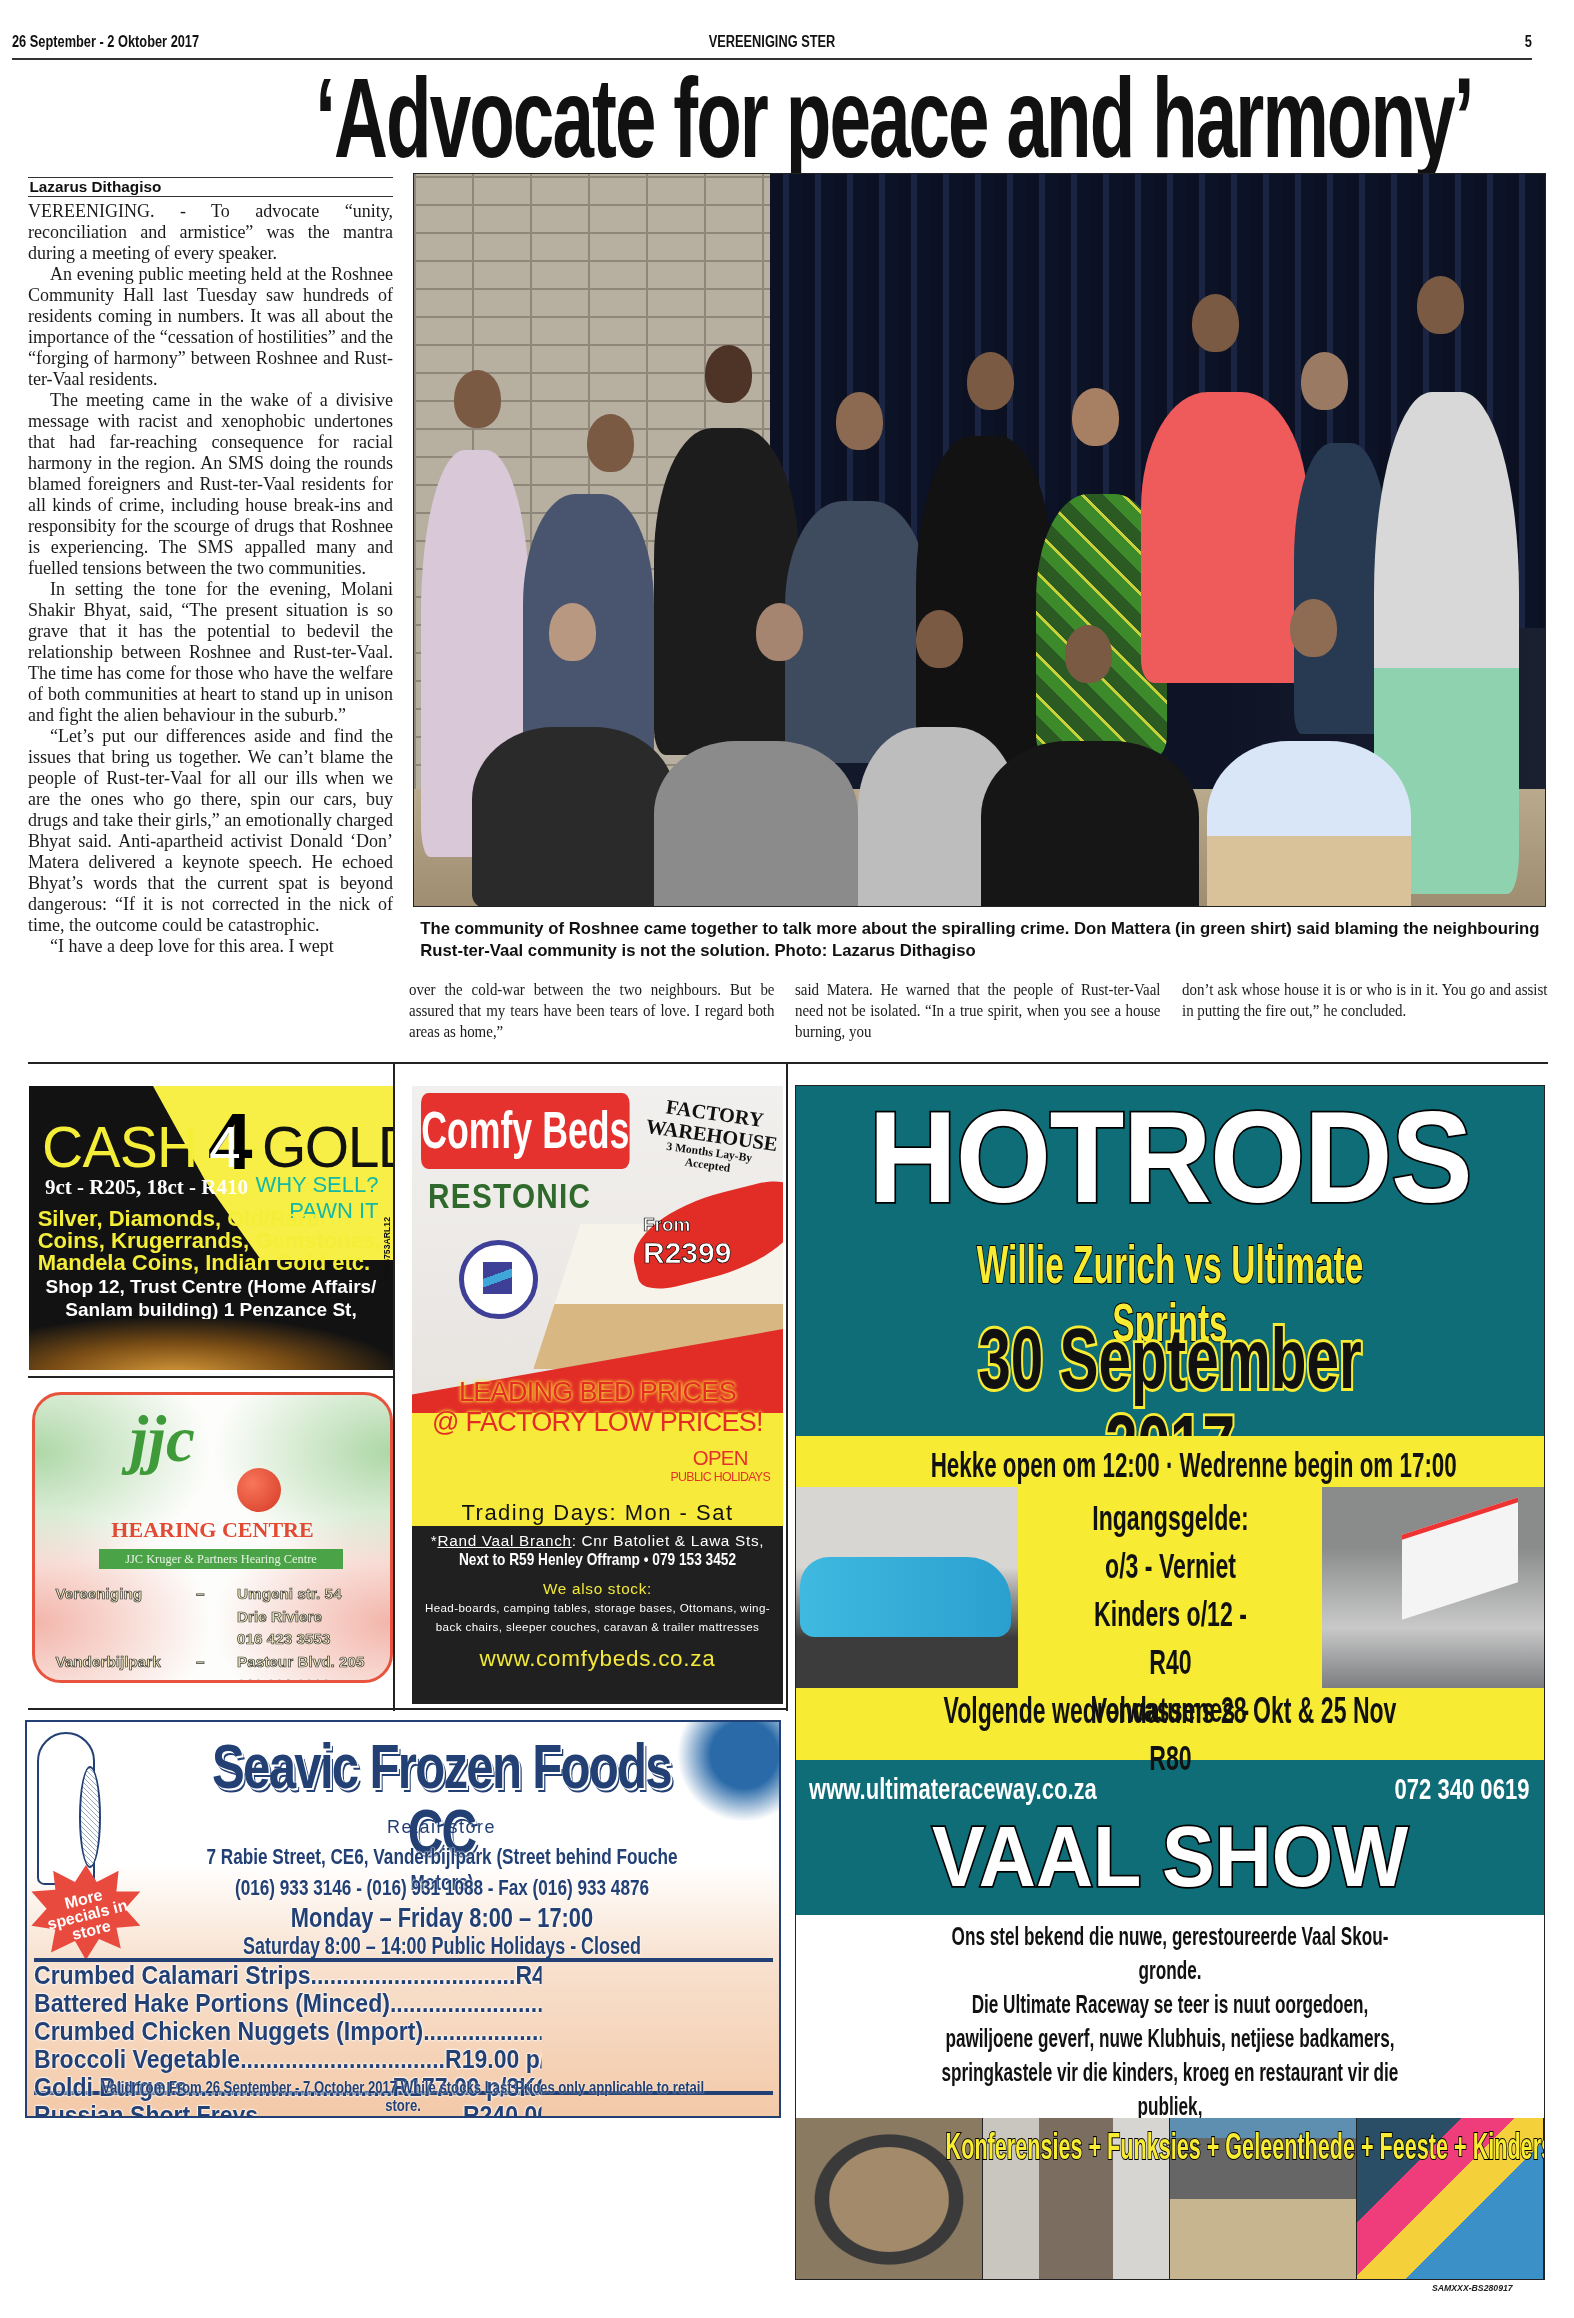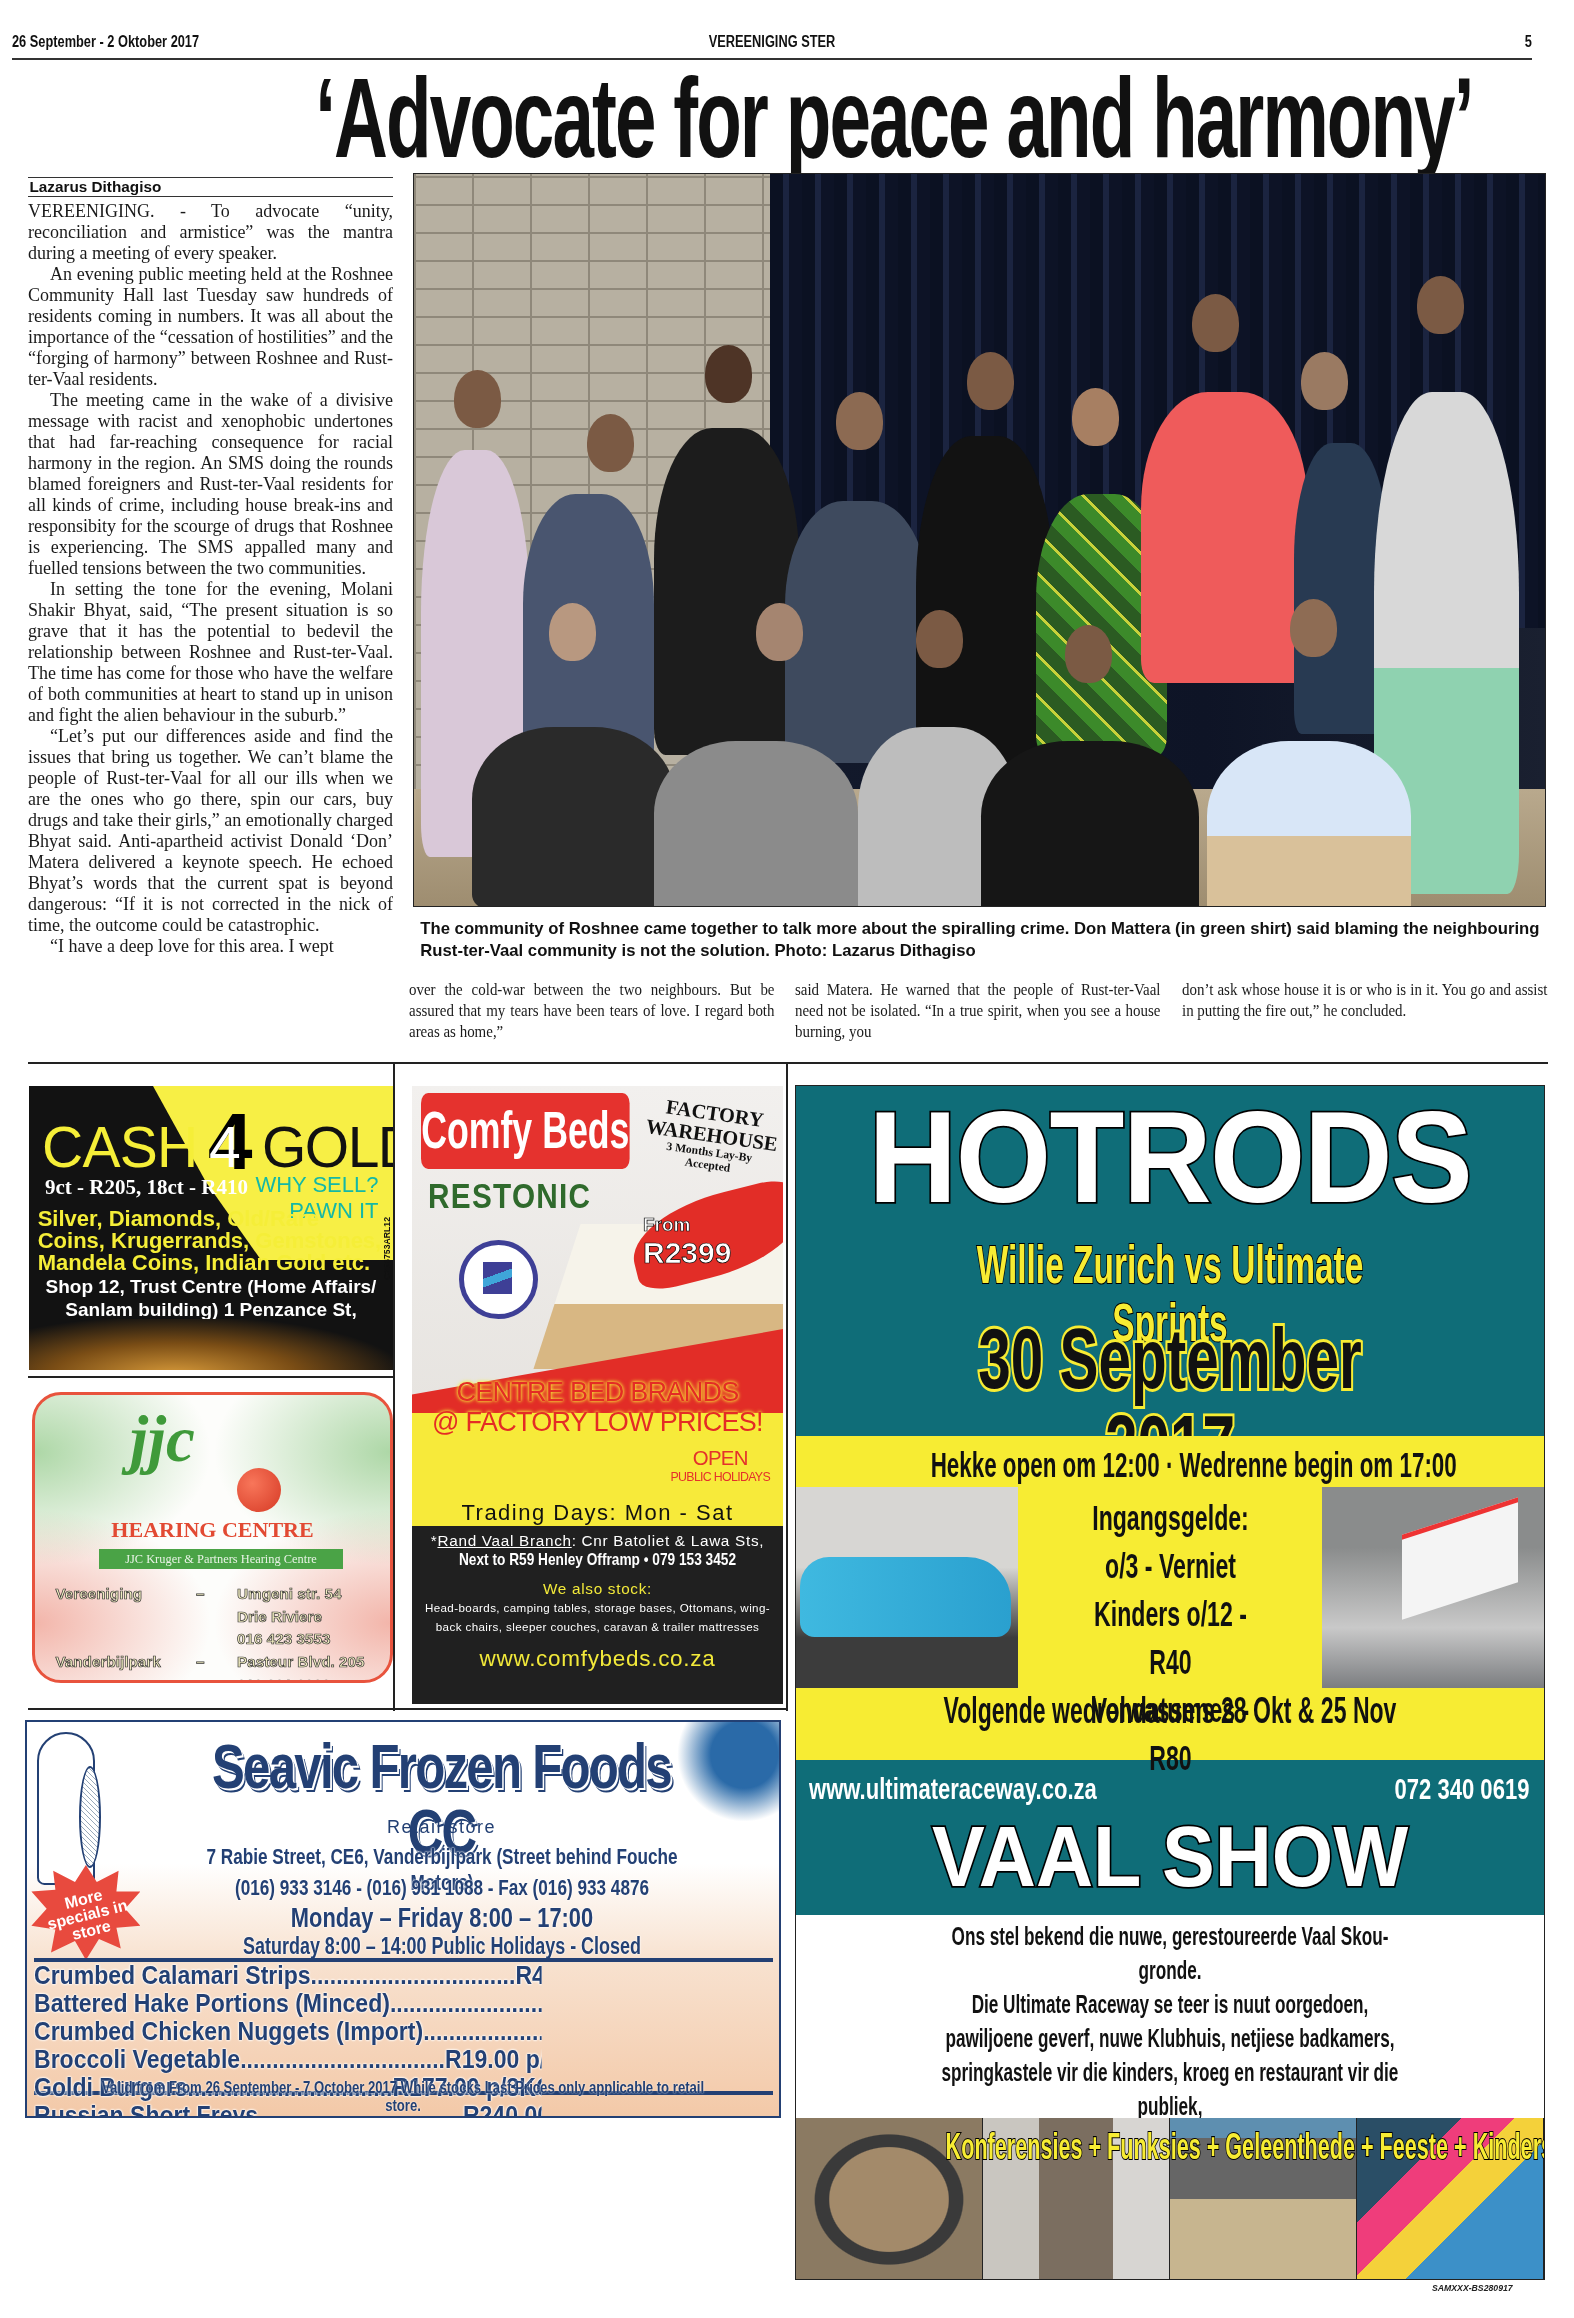--- a/index.html
+++ b/index.html
@@ -288,21 +288,21 @@
     <span class="a">WAREHOUSE</span>
     <span class="b">3 Months Lay-By</span>
     <span class="b">Accepted</span>
   </div>
   <div class="badge"></div>
   <div class="mattress"></div>
   <div class="swoosh"></div>
   <div class="from"><span>From</span> <b>R2399</b></div>
   <div class="redband"></div>
   <div class="band"></div>
-  <div class="lead" style="top:291px;">CENTRE BED BRANDS</div>
+  <div class="lead" style="top:291px;">LEADING BED PRICES</div>
   <div class="lead" style="top:321px;">@ FACTORY LOW PRICES!</div>
   <div class="open">
     <span class="o">OPEN</span>
     <span class="p">PUBLIC HOLIDAYS</span>
   </div>
   <div class="trading">Trading Days: Mon - Sat</div>
   <div class="dark">
     <span class="br">*<u>Rand Vaal Branch</u><span>: Cnr Batoliet &amp; Lawa Sts,</span></span>
     <span class="nx">Next to R59 Henley Offramp • 079 153 3452</span>
     <span class="ws">We also stock:</span>

